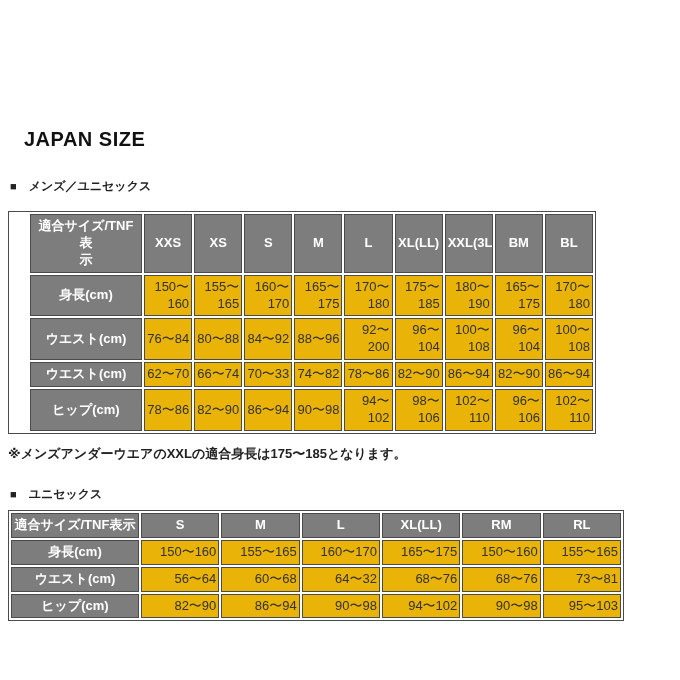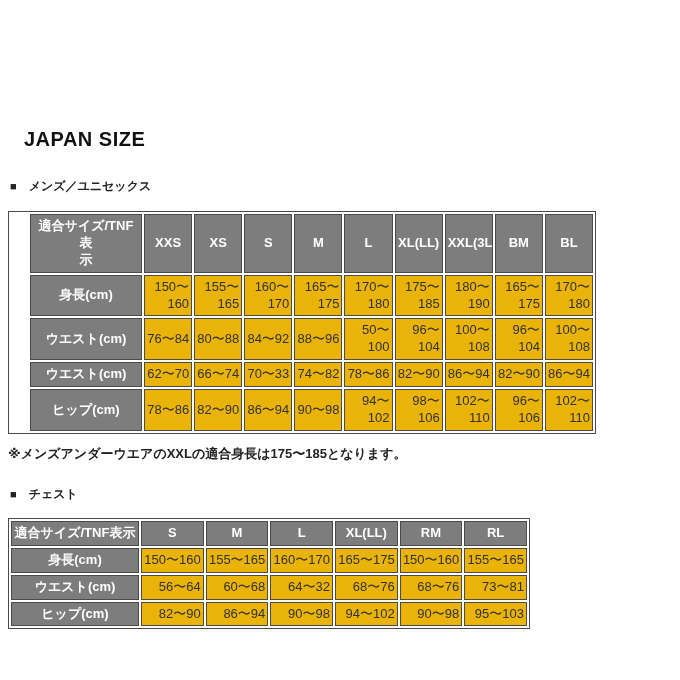--- a/index.html
+++ b/index.html
@@ -35,21 +35,21 @@
   }
   .size-table {
     border-collapse: separate;
     border-spacing: 2px;
     table-layout: fixed;
     background: #ffffff;
     border: 1px solid #4b4b4b;
     margin-left: 8px;
   }
   .size-table.mens { width: 588px; margin-top: 16px; padding-left: 19px; }
-  .size-table.ladies { width: 522px; margin-top: 15px; }
+  .size-table.ladies { width: 616px; margin-top: 7px; }
   .size-table th, .size-table td {
     border: 1px solid #4b4b4b;
     text-align: center;
     vertical-align: middle;
     padding: 3px 2px;
     font-size: 13px;
     line-height: 1.3;
     white-space: pre-line;
     overflow: hidden;
   }
@@ -123,21 +123,21 @@
 175</td>
           <td class="val">170〜
 180</td>
         </tr>
         <tr>
           <th class="rowhdr">ウエスト(cm)</th>
           <td class="val">76〜84</td>
           <td class="val">80〜88</td>
           <td class="val">84〜92</td>
           <td class="val">88〜96</td>
-          <td class="val">50〜100</td>
+          <td class="val">92〜200</td>
           <td class="val">96〜104</td>
           <td class="val">100〜
 108</td>
           <td class="val">96〜104</td>
           <td class="val">100〜
 108</td>
         </tr>
         <tr>
           <th class="rowhdr">ウエスト(cm)</th>
           <td class="val">62〜70</td>
@@ -164,21 +164,21 @@
           <td class="val">102〜
 110</td>
         </tr>
       </tbody>
     </table>
 
   <p class="note">※メンズアンダーウエアのXXLの適合身長は175〜185となります。</p>
 
   <div class="section-label ladies-label">
     <span class="bullet">■</span>
-    <span>チェスト</span>
+    <span>ユニセックス</span>
   </div>
 
   <table class="size-table ladies">
       <thead>
         <tr>
           <th class="hdr corner">適合サイズ/TNF表示</th>
           <th class="hdr">S</th>
           <th class="hdr">M</th>
           <th class="hdr">L</th>
           <th class="hdr">XL(LL)</th>

